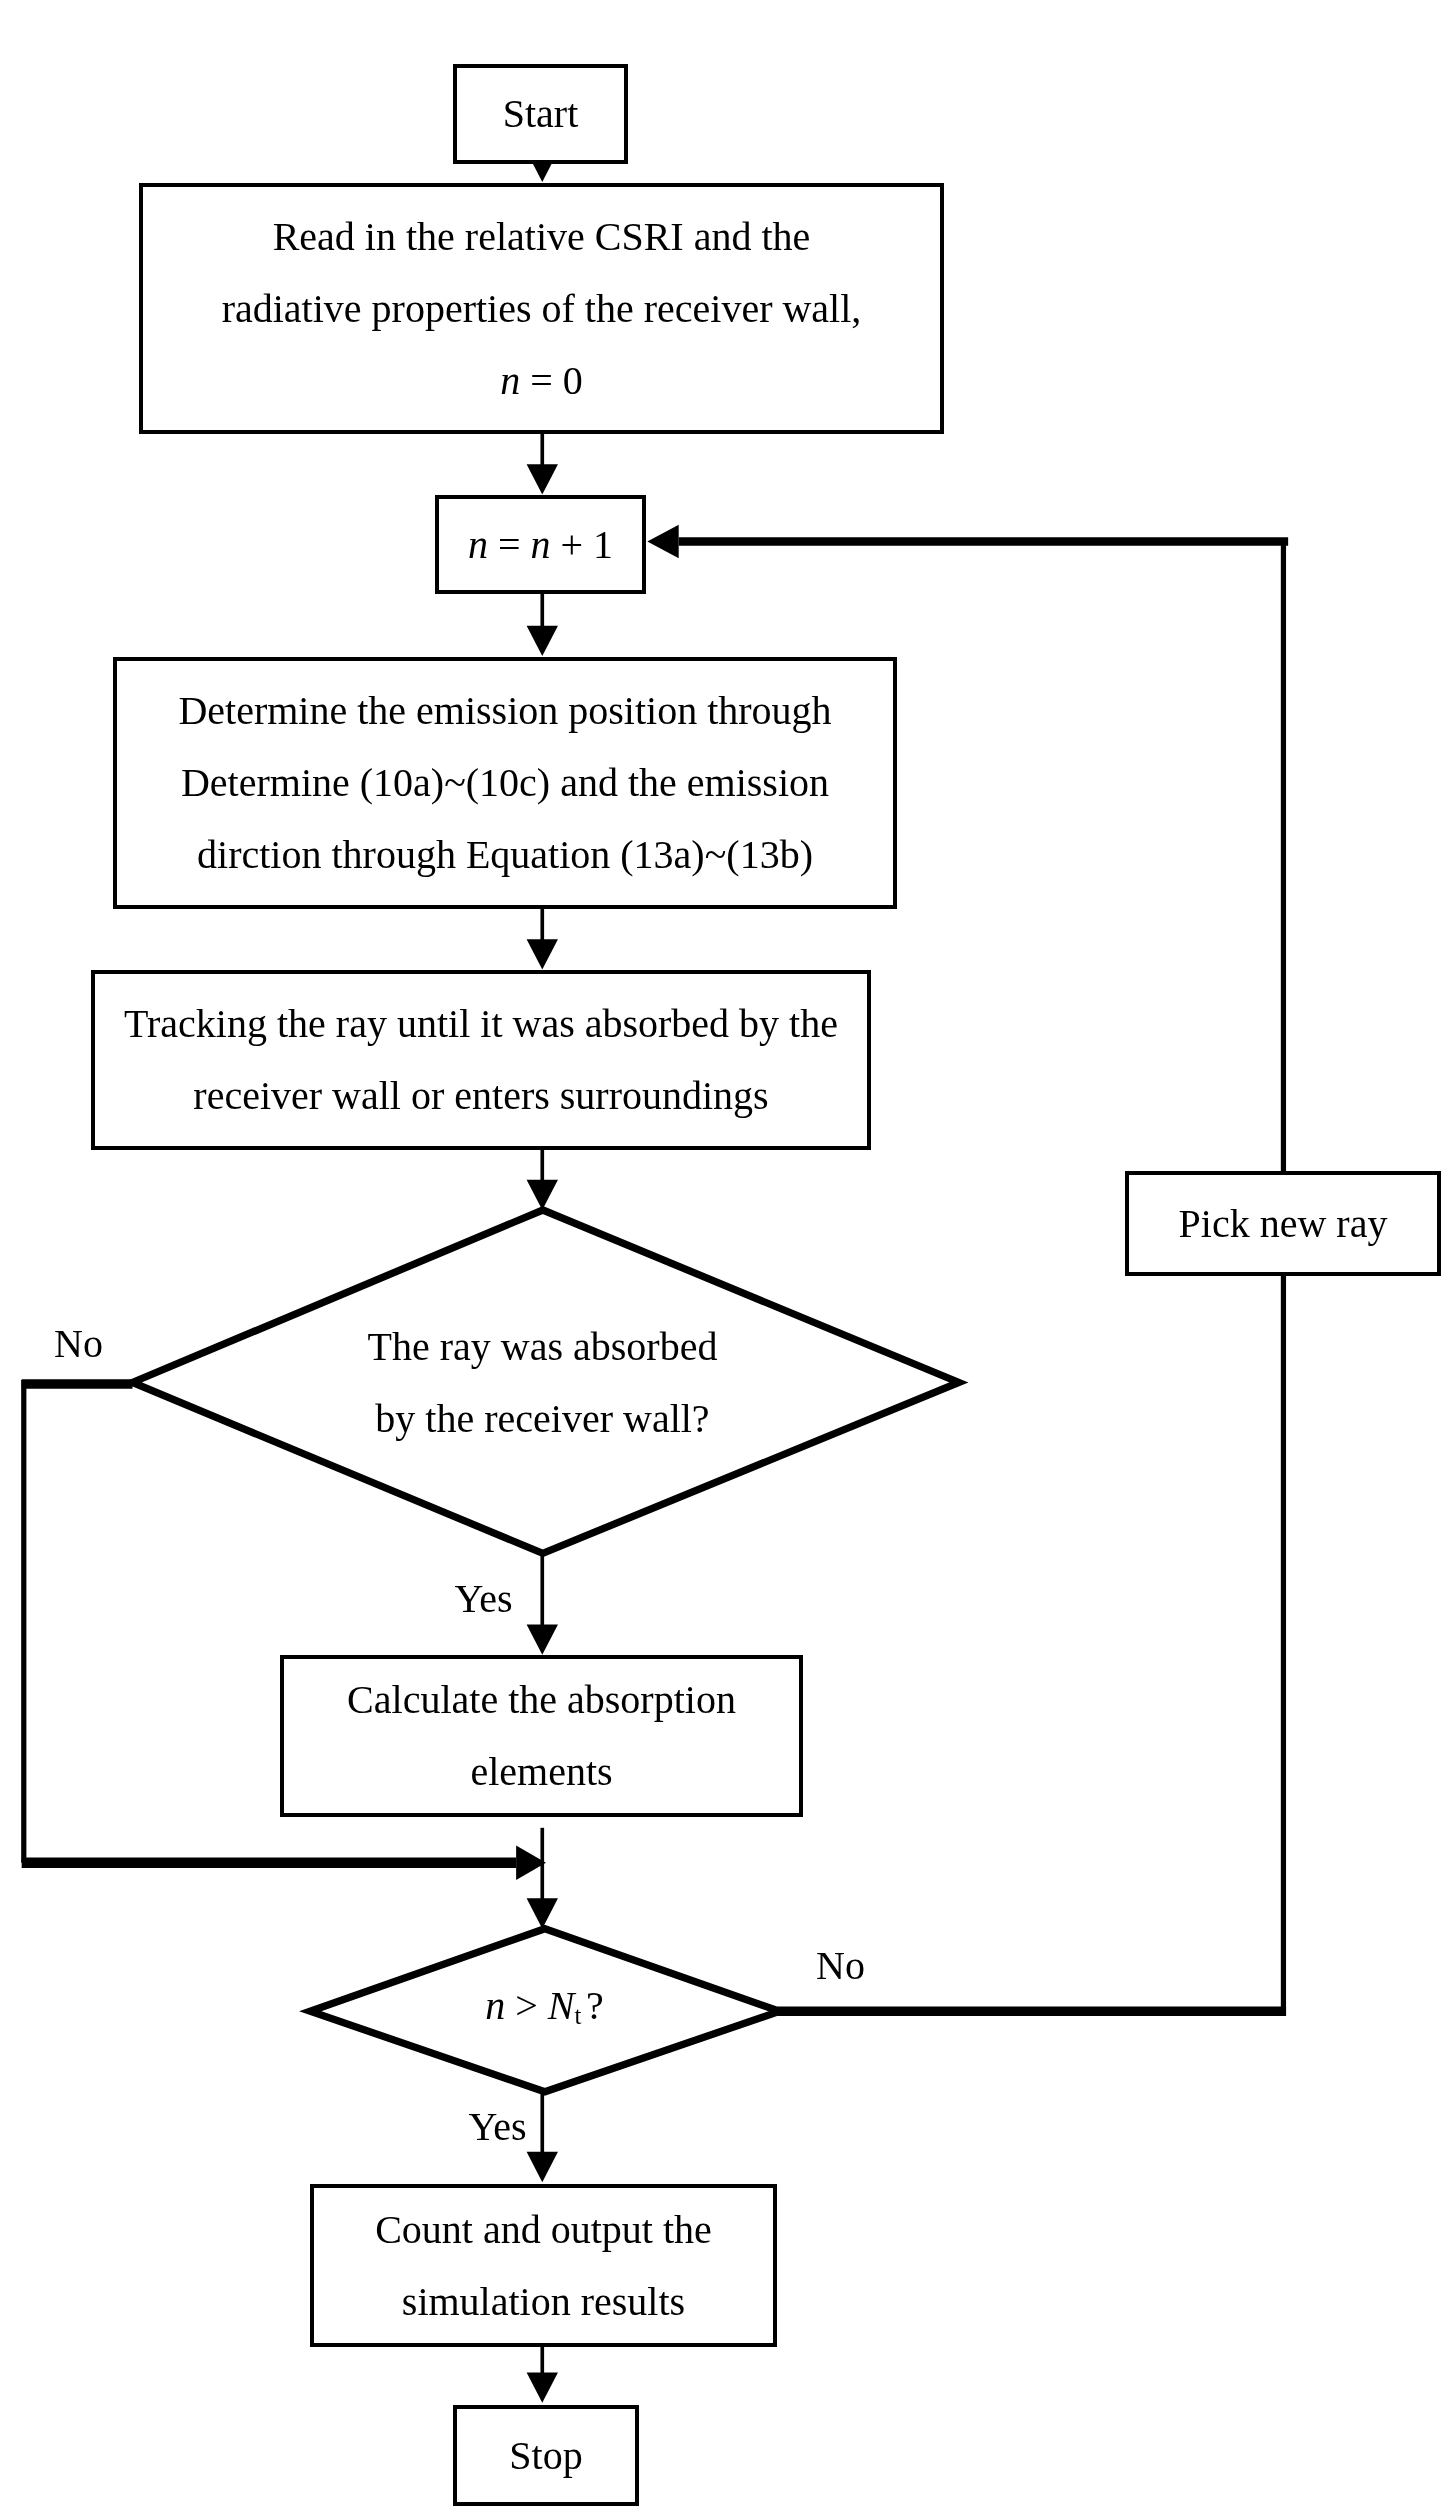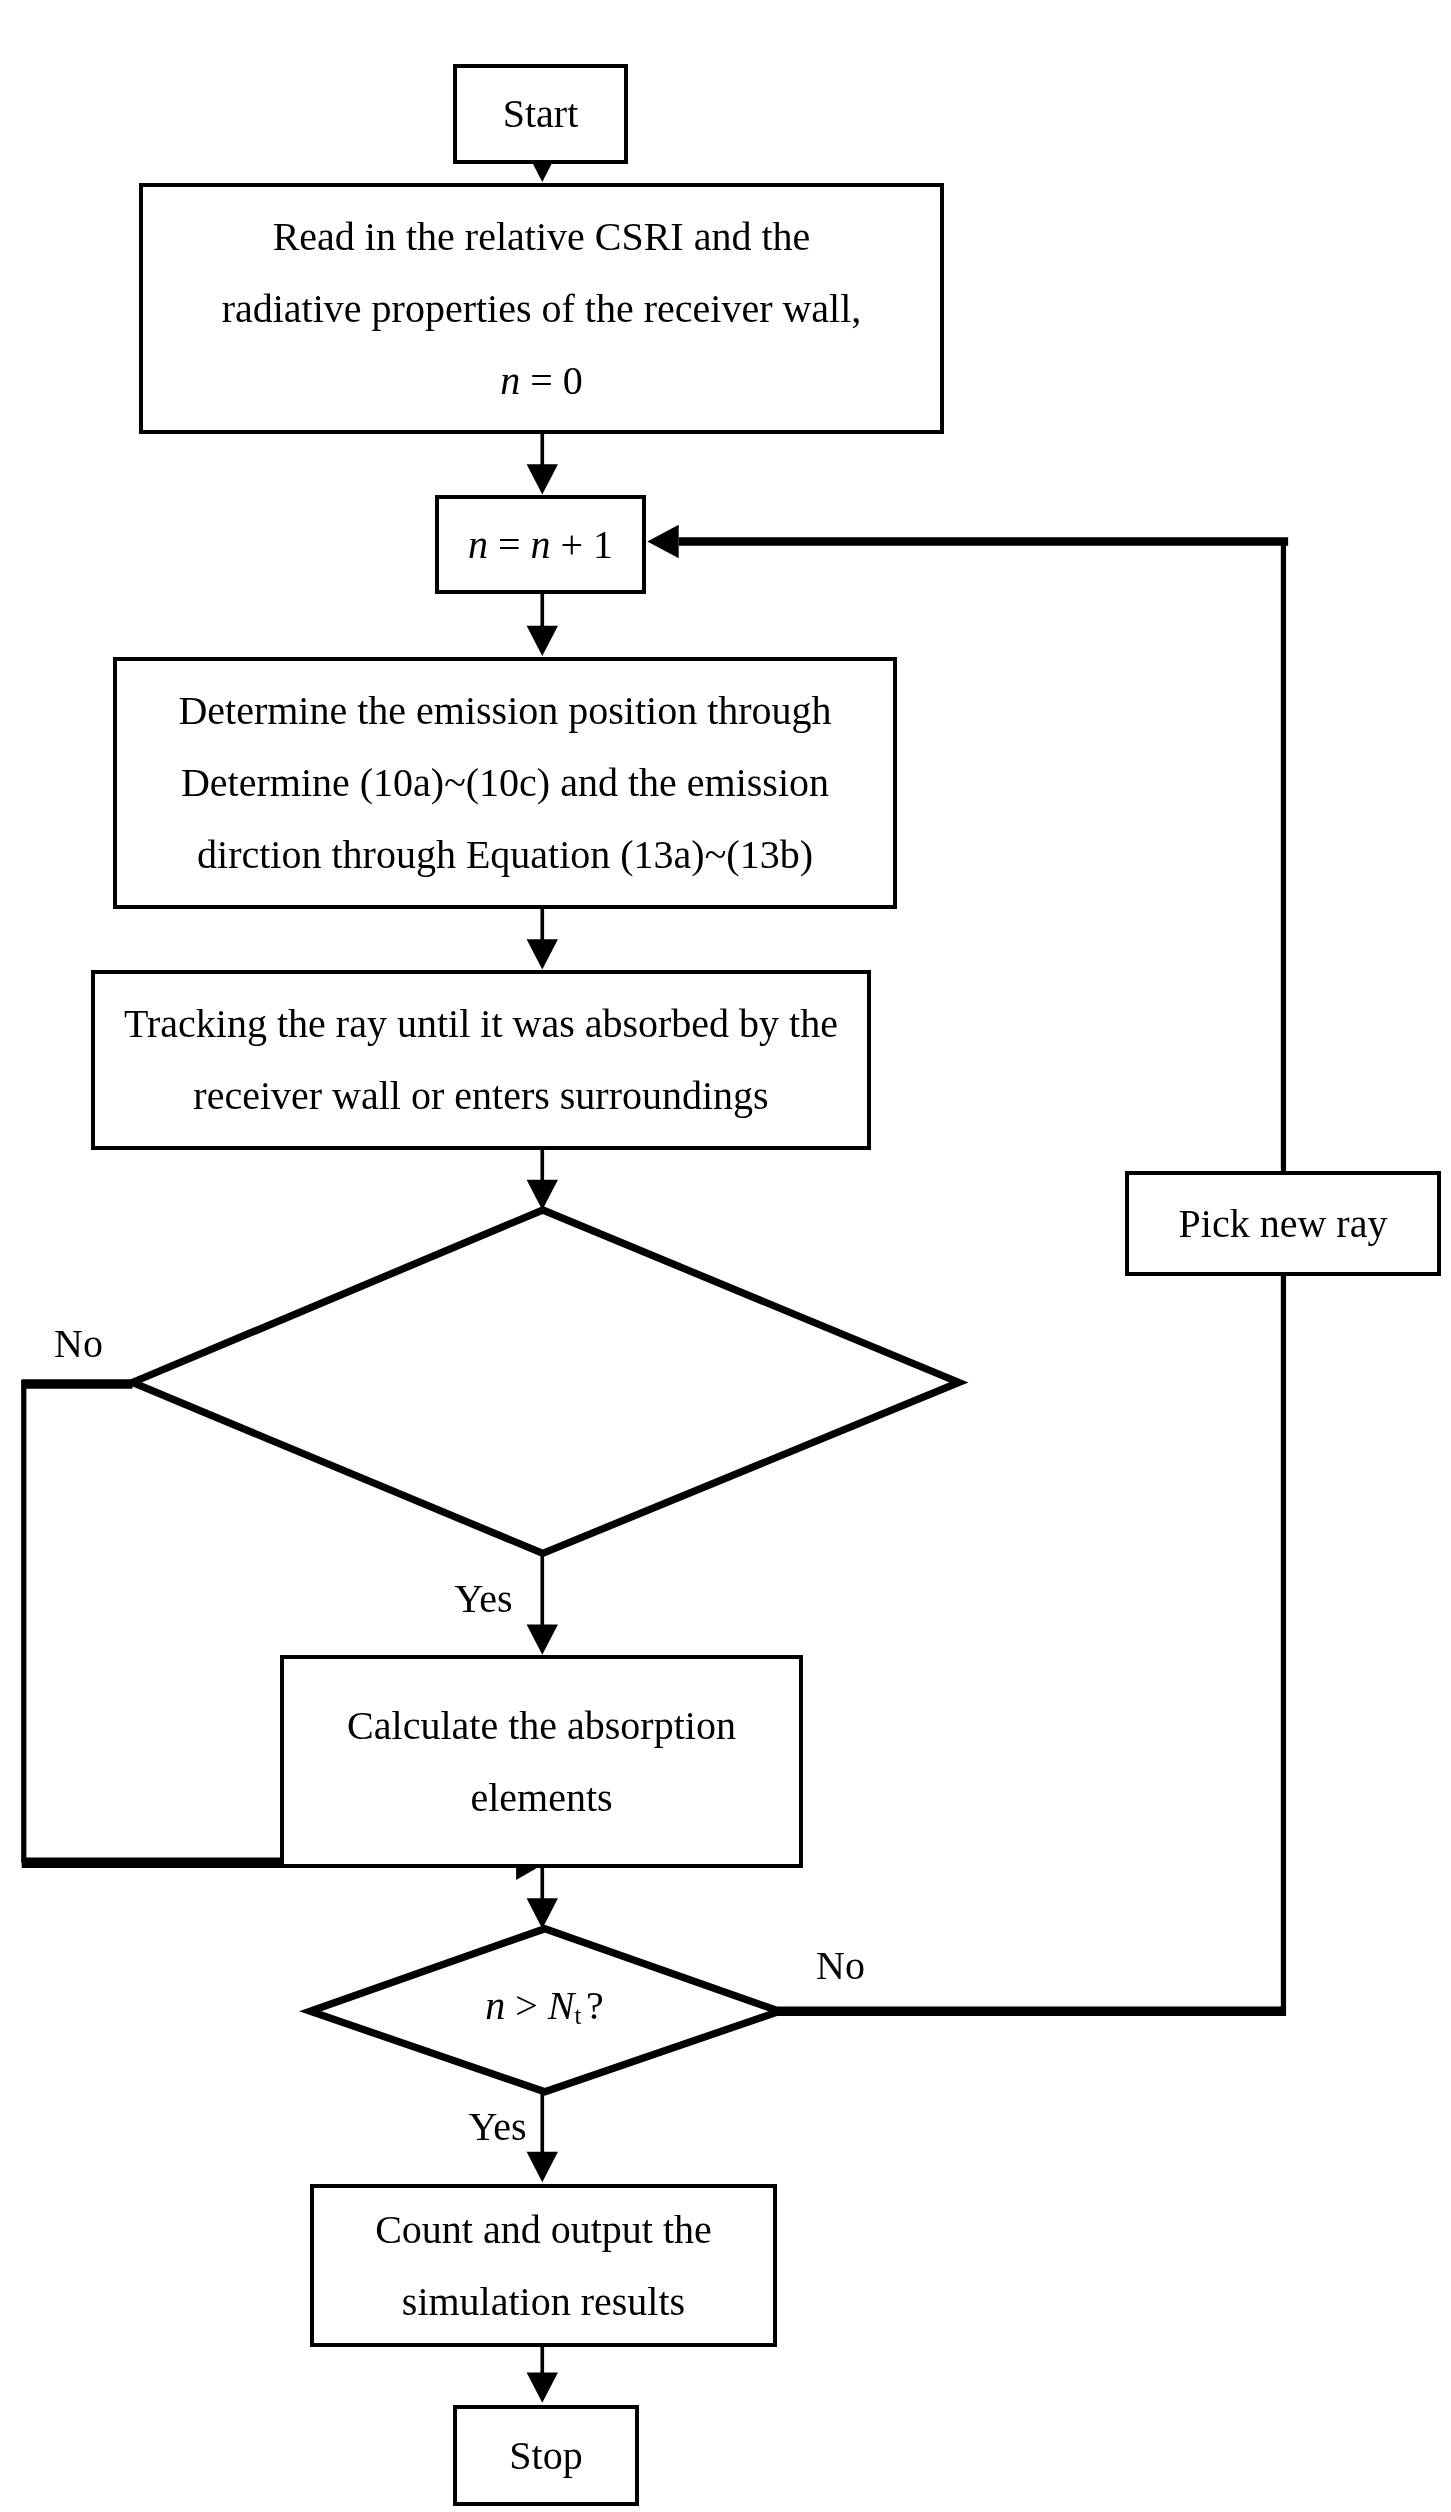--- a/index.html
+++ b/index.html
@@ -108,26 +108,30 @@
     <div class="ln">Determine the emission position through</div>
     <div class="ln">Determine (10a)~(10c) and the emission</div>
     <div class="ln">dirction through Equation (13a)~(13b)</div>
   </div>
 
   <div class="node" style="left:91px;top:970px;width:780px;height:180px;">
     <div class="ln">Tracking the ray until it was absorbed by the</div>
     <div class="ln">receiver wall or enters surroundings</div>
   </div>
 
+  <div class="dtext" style="left:229px;top:1311px;width:627px;height:143px;">
+    <div class="ln">The ray was absorbed</div>
+    <div class="ln">by the receiver wall?</div>
+  </div>
 
   <div class="node" style="left:1125px;top:1171px;width:316px;height:105px;">
     <div class="ln">Pick new ray</div>
   </div>
 
-  <div class="node" style="left:280px;top:1655px;width:523px;height:213px;">
+  <div class="node" style="left:280px;top:1655px;width:523px;height:162px;">
     <div class="ln">Calculate the absorption</div>
     <div class="ln">elements</div>
   </div>
 
   <div class="dtext" style="left:414px;top:1975px;width:261px;height:72px;">
     <div class="ln"><span class="it">n</span><span> &gt; </span><span class="it">N</span><span class="sub">t</span><span class="qmark">?</span></div>
   </div>
 
   <div class="node" style="left:310px;top:2184px;width:467px;height:163px;">
     <div class="ln">Count and output the</div>

